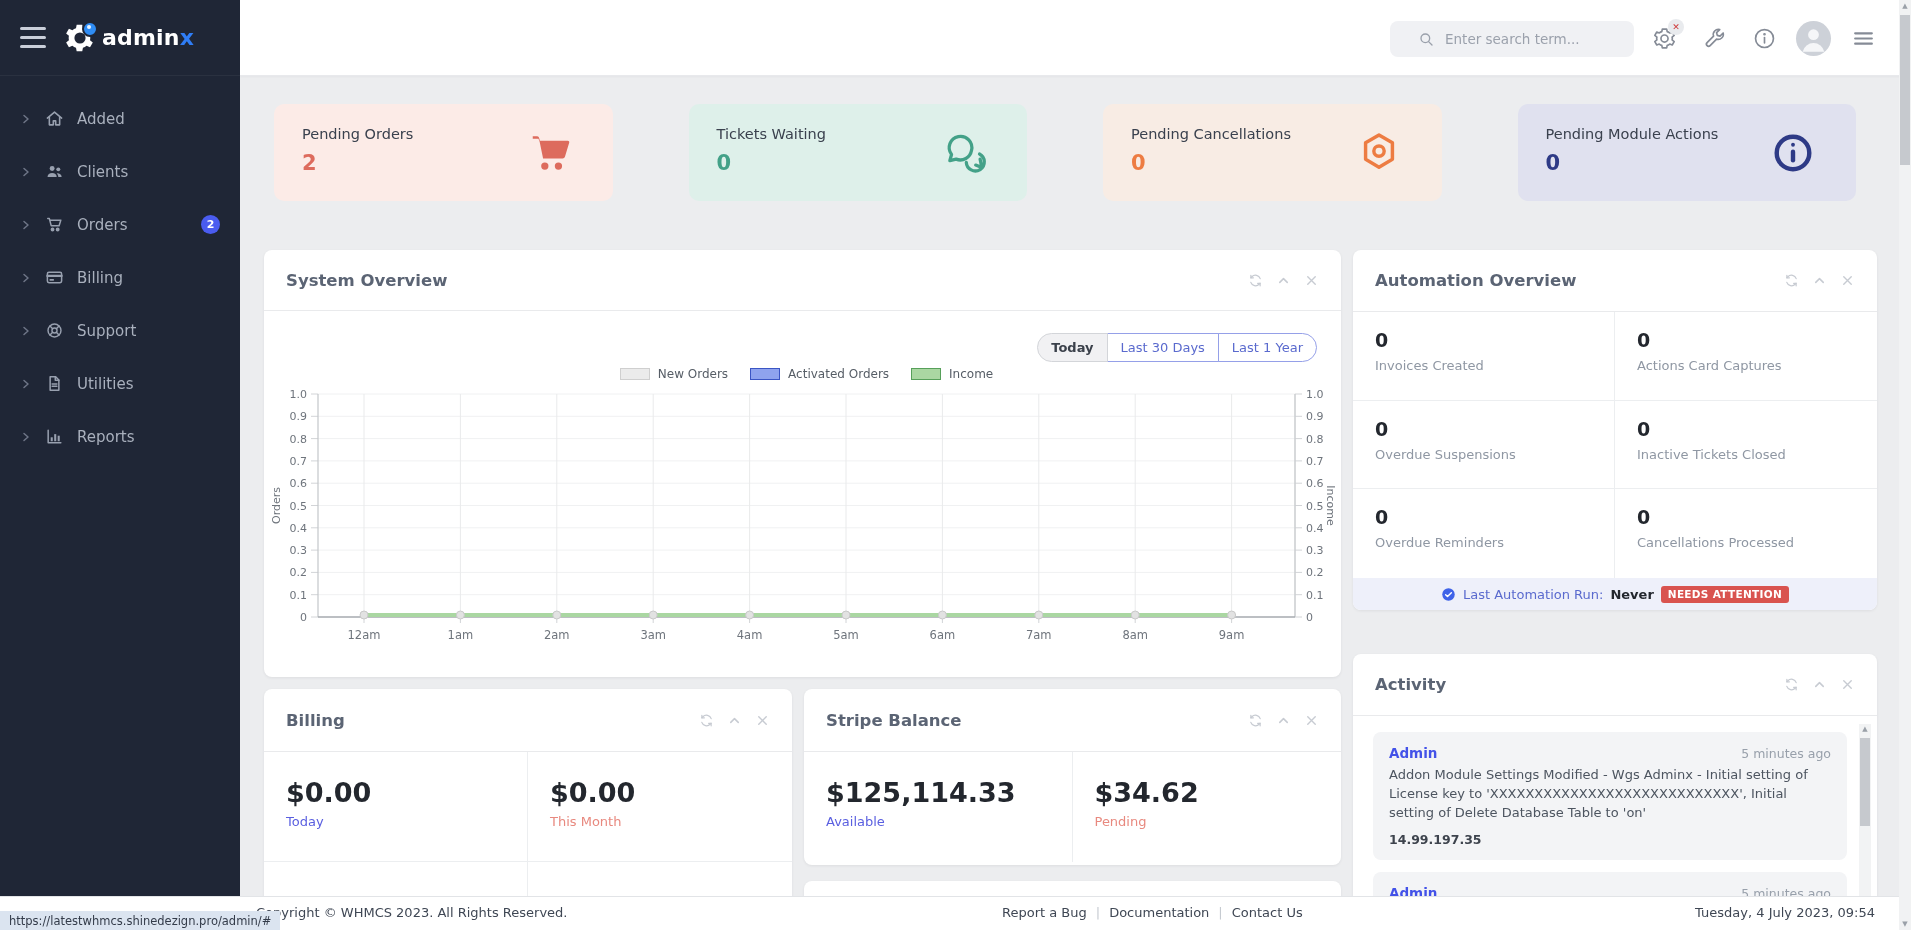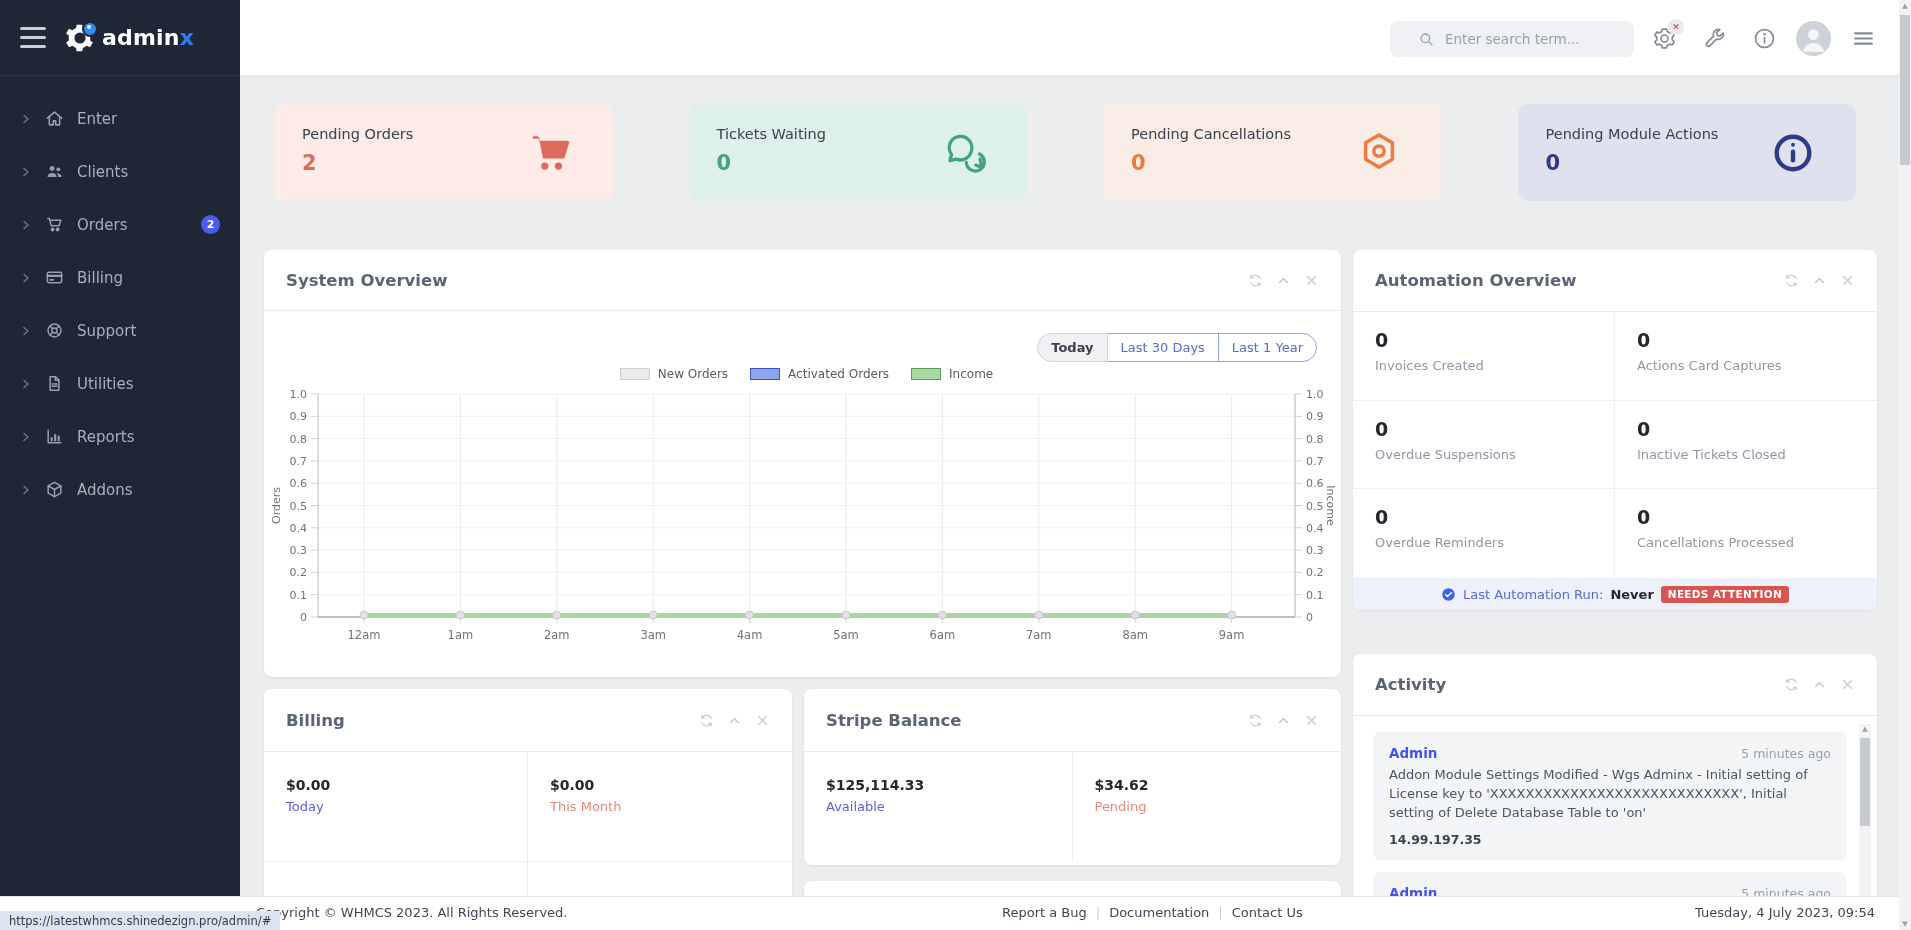--- a/index.html
+++ b/index.html
@@ -100,21 +100,21 @@
   .mini-scroll .ms-arrow{position:absolute;top:1px;left:0;width:12px;text-align:center;font-size:7px;color:#9aa0a8;}
   .mini-scroll .ms-thumb{position:absolute;top:14px;left:1px;width:10px;height:88px;background:#c6c9ce;}
   
   #panel-billing{left:264px;top:689px;width:528px;height:240px;}
   #panel-billing .panel-head,#panel-stripe .panel-head{height:63px;}
   #panel-stripe{left:804px;top:689px;width:537px;height:176px;}
   .money-grid{display:grid;grid-template-columns:1fr 1fr;}
   .money-cell{height:110px;padding:25px 22px 0;box-sizing:border-box;}
   .money-cell.divR{border-right:1px solid #eceef0;}
   .money-cell.divB{border-bottom:1px solid #eceef0;}
-  .money-val{font-size:14px;font-weight:bold;color:#23272e;}
+  .money-val{font-size:27px;font-weight:bold;color:#23272e;}
   .money-label{font-size:13px;margin-top:6px;}
   .money-stub{height:34px;}
   .money-stub.divR{border-right:1px solid #eceef0;}
   #panel-stub{position:absolute;left:804px;top:881px;width:537px;height:40px;background:#fff;border-radius:8px;
     box-shadow:0 1px 3px rgba(25,32,45,.07);z-index:4;}
   
   #footer{position:absolute;left:0;top:896px;width:1911px;height:34px;background:#fff;border-top:1px solid #e2e4e7;z-index:50;box-sizing:border-box;}
   #f-copy{position:absolute;left:256px;top:8px;font-size:13px;color:#3f4754;}
   #f-links{position:absolute;left:1002px;top:8px;font-size:13px;color:#3f4754;display:flex;align-items:center;}
   #f-links .f-link{cursor:pointer;}
@@ -152,21 +152,21 @@
           <svg viewBox="0 0 24 24" fill="none" stroke="currentColor" stroke-linecap="round" stroke-linejoin="round" stroke-width="3">
             <path d="M8 5l8 7-8 7"></path>
           </svg>
         </span>
     <span class="s-icon">
           <svg viewBox="0 0 24 24" fill="none" stroke="currentColor" stroke-linecap="round" stroke-linejoin="round" stroke-width="2">
             <path d="M3 11.5L12 4l9 7.5"></path>
             <path d="M5.5 10.5V20h5v-5h3v5h5v-9.5"></path>
           </svg>
         </span>
-    <span class="s-label">Enter</span>
+    <span class="s-label">Added</span>
 
   </div>
       <div class="side-item">
     <span class="chev">
           <svg viewBox="0 0 24 24" fill="none" stroke="currentColor" stroke-linecap="round" stroke-linejoin="round" stroke-width="3">
             <path d="M8 5l8 7-8 7"></path>
           </svg>
         </span>
     <span class="s-icon">
           <svg viewBox="0 0 24 24" fill="currentColor">
@@ -251,35 +251,20 @@
         </span>
     <span class="s-icon">
           <svg viewBox="0 0 24 24" fill="none" stroke="currentColor" stroke-linecap="round" stroke-linejoin="round" stroke-width="1.9">
             <path d="M4 4v16h16"></path>
             <rect x="7.2" y="13" width="2.6" height="5" fill="currentColor" stroke="none"></rect>
             <rect x="11.6" y="9" width="2.6" height="9" fill="currentColor" stroke="none"></rect>
             <rect x="16" y="11" width="2.6" height="7" fill="currentColor" stroke="none"></rect>
           </svg>
         </span>
     <span class="s-label">Reports</span>
-
-  </div>
-      <div class="side-item">
-    <span class="chev">
-          <svg viewBox="0 0 24 24" fill="none" stroke="currentColor" stroke-linecap="round" stroke-linejoin="round" stroke-width="3">
-            <path d="M8 5l8 7-8 7"></path>
-          </svg>
-        </span>
-    <span class="s-icon">
-          <svg viewBox="0 0 24 24" fill="none" stroke="currentColor" stroke-linecap="round" stroke-linejoin="round" stroke-width="1.9">
-            <path d="M12 3l8 4.5v9L12 21l-8-4.5v-9z"></path>
-            <path d="M4 7.5l8 4.5 8-4.5M12 12v9"></path>
-          </svg>
-        </span>
-    <span class="s-label">Addons</span>
 
   </div>
     </nav>
 </div>
 
 <div id="topbar"></div>
 <div id="search">
   <span class="s-ic">
       <svg viewBox="0 0 24 24" fill="none" stroke="currentColor" stroke-linecap="round" stroke-linejoin="round" stroke-width="2">
         <circle cx="11" cy="11" r="6.5"></circle>

